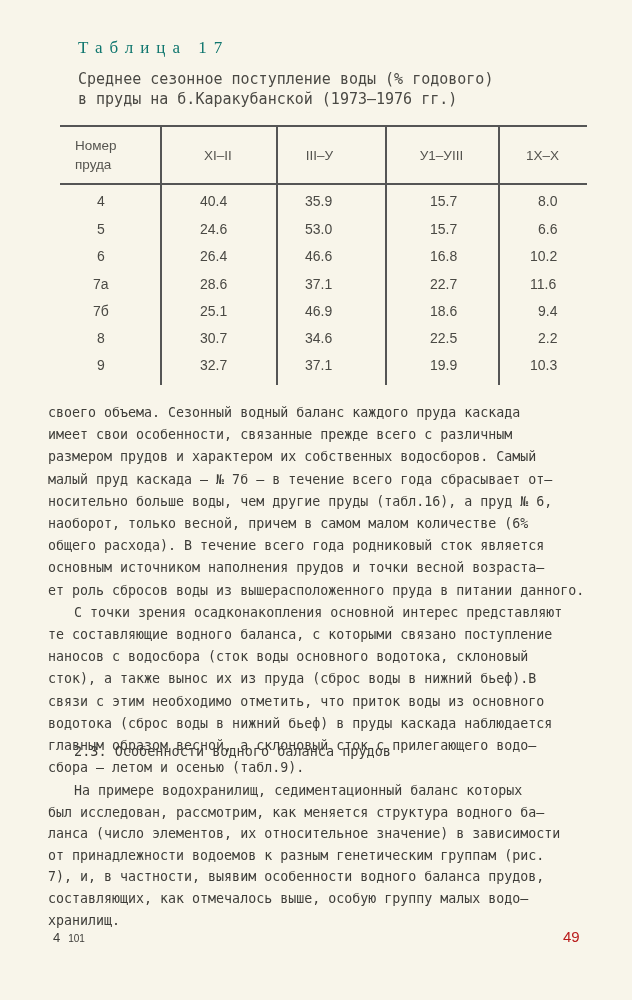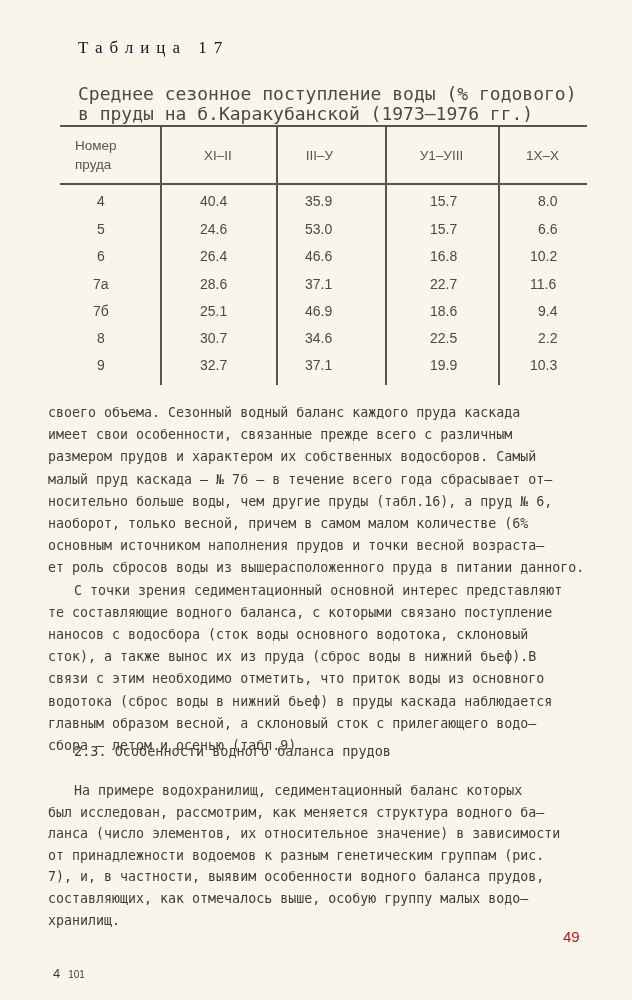--- a/index.html
+++ b/index.html
@@ -19,27 +19,27 @@
     position: absolute;
     left: 0; top: 0;
     width: 632px; height: 1000px;
   }
   .table-label {
     position: absolute;
     left: 78px; top: 38px;
     font-family: "Liberation Serif", "DejaVu Serif", serif;
     font-size: 17px;
     letter-spacing: 7px;
-    color: #0f172a;
+    color: #0f766e;
   }
   .caption {
     position: absolute;
-    left: 78px; top: 84px;
+    left: 78px; top: 69px;
     width: 500px;
-    font-size: 18px;
+    font-size: 15px;
     line-height: 20px;
     color: #4a4944;
   }
   .caption div { white-space: nowrap; }
 
   
   .data-table {
     position: absolute;
     left: 60px; top: 125px;
     width: 527px;
@@ -94,21 +94,21 @@
     font-size: 13.3px;
     line-height: 21.6px;
     color: #3e3d39;
   }
   .body-text-2 .line { white-space: nowrap; display: block; }
   .body-text-2 .indent { padding-left: 26px; }
 
   .footer-left {
     position: absolute; left: 53px; top: 930px;
     font-family: "Liberation Sans", "DejaVu Sans", sans-serif;
-    font-size: 13px; color: #3e3d39; margin-top: 36px;
+    font-size: 13px; color: #3e3d39;
   }
   .footer-left .small { font-size: 10px; margin-left: 8px; }
   .page-number {
     position: absolute; left: 563px; top: 928px;
     font-family: "Liberation Sans", "DejaVu Sans", sans-serif;
     font-size: 15px; color: #b91c1c;
   }
 </style>
 </head>
 <body>
@@ -192,23 +192,24 @@
     </div>
   </div>
 
   <div class="body-text">
     <span class="line">своего объема. Сезонный водный баланс каждого пруда каскада</span>
     <span class="line">имеет свои особенности, связанные прежде всего с различным</span>
     <span class="line">размером прудов и характером их собственных водосборов. Самый</span>
     <span class="line">малый пруд каскада – № 7б – в течение всего года сбрасывает от–</span>
     <span class="line">носительно больше воды, чем другие пруды (табл.16), а пруд № 6,</span>
     <span class="line">наоборот, только весной, причем в самом малом количестве (6%</span>
+    <span class="line">общего расхода). В течение всего года родниковый сток является</span>
     <span class="line">основным источником наполнения прудов и точки весной возраста–</span>
     <span class="line">ет роль сбросов воды из вышерасположенного пруда в питании данного.</span>
-    <span class="line indent">С точки зрения седиментационный основной интерес представляют</span>
+    <span class="line indent">С точки зрения осадконакопления основной интерес представляют</span>
     <span class="line">те составляющие водного баланса, с которыми связано поступление</span>
     <span class="line">наносов с водосбора (сток воды основного водотока, склоновый</span>
     <span class="line">сток), а также вынос их из пруда (сброс воды в нижний бьеф).В</span>
     <span class="line">связи с этим необходимо отметить, что приток воды из основного</span>
     <span class="line">водотока (сброс воды в нижний бьеф) в пруды каскада наблюдается</span>
     <span class="line">главным образом весной, а склоновый сток с прилегающего водо–</span>
     <span class="line">сбора – летом и осенью (табл.9).</span>
   </div>
 
   <div class="section-heading">2.3. Особенности водного баланса прудов</div>

